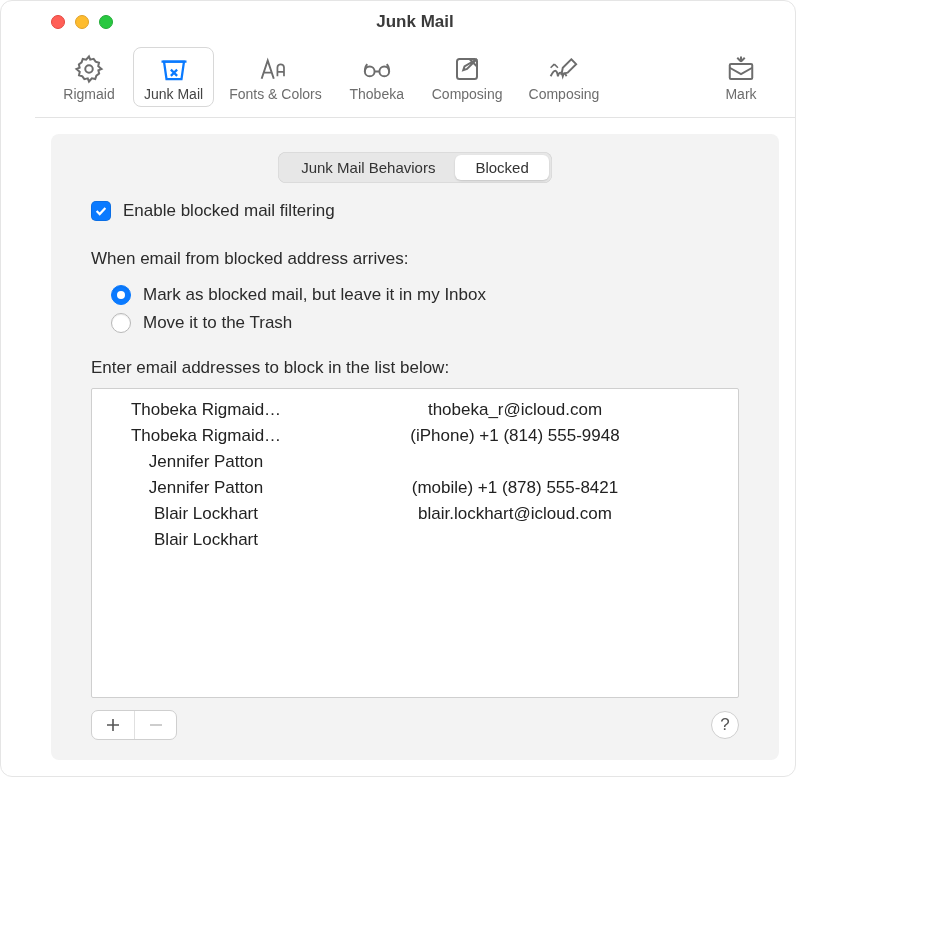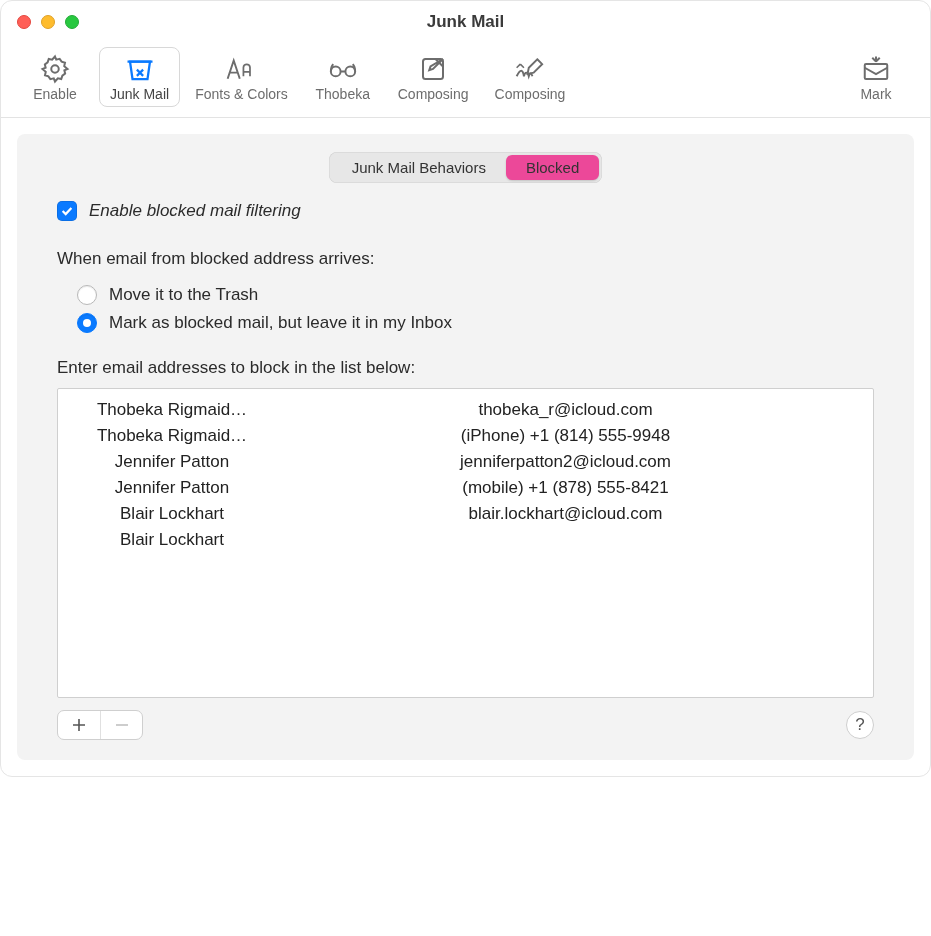--- a/index.html
+++ b/index.html
@@ -5,25 +5,26 @@
   * { box-sizing: border-box; }
   body {
     margin: 0;
     padding: 0;
     font-family: -apple-system, "Helvetica Neue", Helvetica, Arial, sans-serif;
     background: #fff;
     color: #222;
     width: 931px;
   }
   .window {
-    width: 931px;
+    width: 796px;
     background: #fff;
     border: 1px solid #e5e5e5;
     border-radius: 12px;
     overflow: hidden;
+    padding-left: 34px;
   }
   
   .titlebar {
     position: relative;
     height: 42px;
     display: flex;
     align-items: center;
     justify-content: center;
   }
   .traffic-lights {
@@ -95,34 +96,33 @@
     box-shadow: inset 0 0 0 0.5px #d0d0d0;
   }
   .seg-btn {
     font-size: 15px;
     padding: 4px 20px;
     border-radius: 6px;
     color: #333;
     cursor: default;
   }
   .seg-btn.selected {
-    background: #ec4899;
+    background: #ffffff;
     box-shadow: 0 1px 2px rgba(0,0,0,0.15);
   }
   .content {
     padding: 0 40px;
     font-size: 17px;
     color: #2b2b2b;
   }
   .checkbox-row {
     display: flex;
     align-items: center;
     gap: 12px;
     margin-bottom: 28px;
-    font-style: italic;
   }
   .checkbox {
     width: 20px; height: 20px; border-radius: 5px;
     background: #0a7aff;
     display: flex; align-items: center; justify-content: center;
     box-shadow: inset 0 0 0 0.5px rgba(0,0,0,0.2);
   }
   .checkbox svg { stroke: #fff; stroke-width: 2.5; fill: none; }
   .section-label { margin-bottom: 12px; }
   .radio-row {
@@ -210,21 +210,21 @@
 
   <div class="toolbar">
 
     <div class="toolbar-item">
       <span class="icon">
         <svg width="30" height="30" viewBox="0 0 24 24" stroke-width="1.6">
             <circle cx="12" cy="12" r="3"></circle>
             <path d="M12 2l1 2.5 2.7-.6 1.6 2.2 2.7.9-.6 2.7L22 12l-2.5 1 .6 2.7-2.2 1.6-.9 2.7-2.7-.6L12 22l-1-2.5-2.7.6-1.6-2.2-2.7-.9.6-2.7L2 12l2.5-1-.6-2.7 2.2-1.6.9-2.7 2.7.6z"></path>
           </svg>
       </span>
-      <span class="tb-label">Enable</span>
+      <span class="tb-label">Rigmaid</span>
     </div>
 
 
     <div class="toolbar-item active">
       <span class="icon">
         <svg width="32" height="30" viewBox="0 0 24 24" stroke-width="1.8">
             <path d="M4 6h16l-2 14H6z"></path>
             <path d="M2 6h20"></path>
             <path d="M9.5 12.5l5 5M14.5 12.5l-5 5"></path>
           </svg>
@@ -303,42 +303,41 @@
           <svg width="14" height="14" viewBox="0 0 16 16">
               <path d="M3 8l3.5 3.5L13 4.5"></path>
             </svg>
         </span>
         <span>Enable blocked mail filtering</span>
       </div>
 
       <div class="section-label">When email from blocked address arrives:</div>
 
       <div class="radio-row">
+        <span class="radio selected"></span>
+        <span>Mark as blocked mail, but leave it in my Inbox</span>
+      </div>
+      <div class="radio-row">
         <span class="radio"></span>
         <span>Move it to the Trash</span>
       </div>
-      <div class="radio-row">
-        <span class="radio selected"></span>
-        <span>Mark as blocked mail, but leave it in my Inbox</span>
-      </div>
 
       <div class="list-label">Enter email addresses to block in the list below:</div>
 
       <div class="list-box" id="list-box">
           <div class="list-row">
             <div class="list-col-name">Thobeka Rigmaid…</div>
             <div class="list-col-val">thobeka_r@icloud.com</div>
           </div>
           <div class="list-row">
             <div class="list-col-name">Thobeka Rigmaid…</div>
             <div class="list-col-val">(iPhone) +1 (814) 555-9948</div>
           </div>
           <div class="list-row">
             <div class="list-col-name">Jennifer Patton</div>
-            <div class="list-col-val">jenniferpatton2@icloud.com</div>
           </div>
           <div class="list-row">
             <div class="list-col-name">Jennifer Patton</div>
             <div class="list-col-val">(mobile) +1 (878) 555-8421</div>
           </div>
           <div class="list-row">
             <div class="list-col-name">Blair Lockhart</div>
             <div class="list-col-val">blair.lockhart@icloud.com</div>
           </div>
           <div class="list-row">

